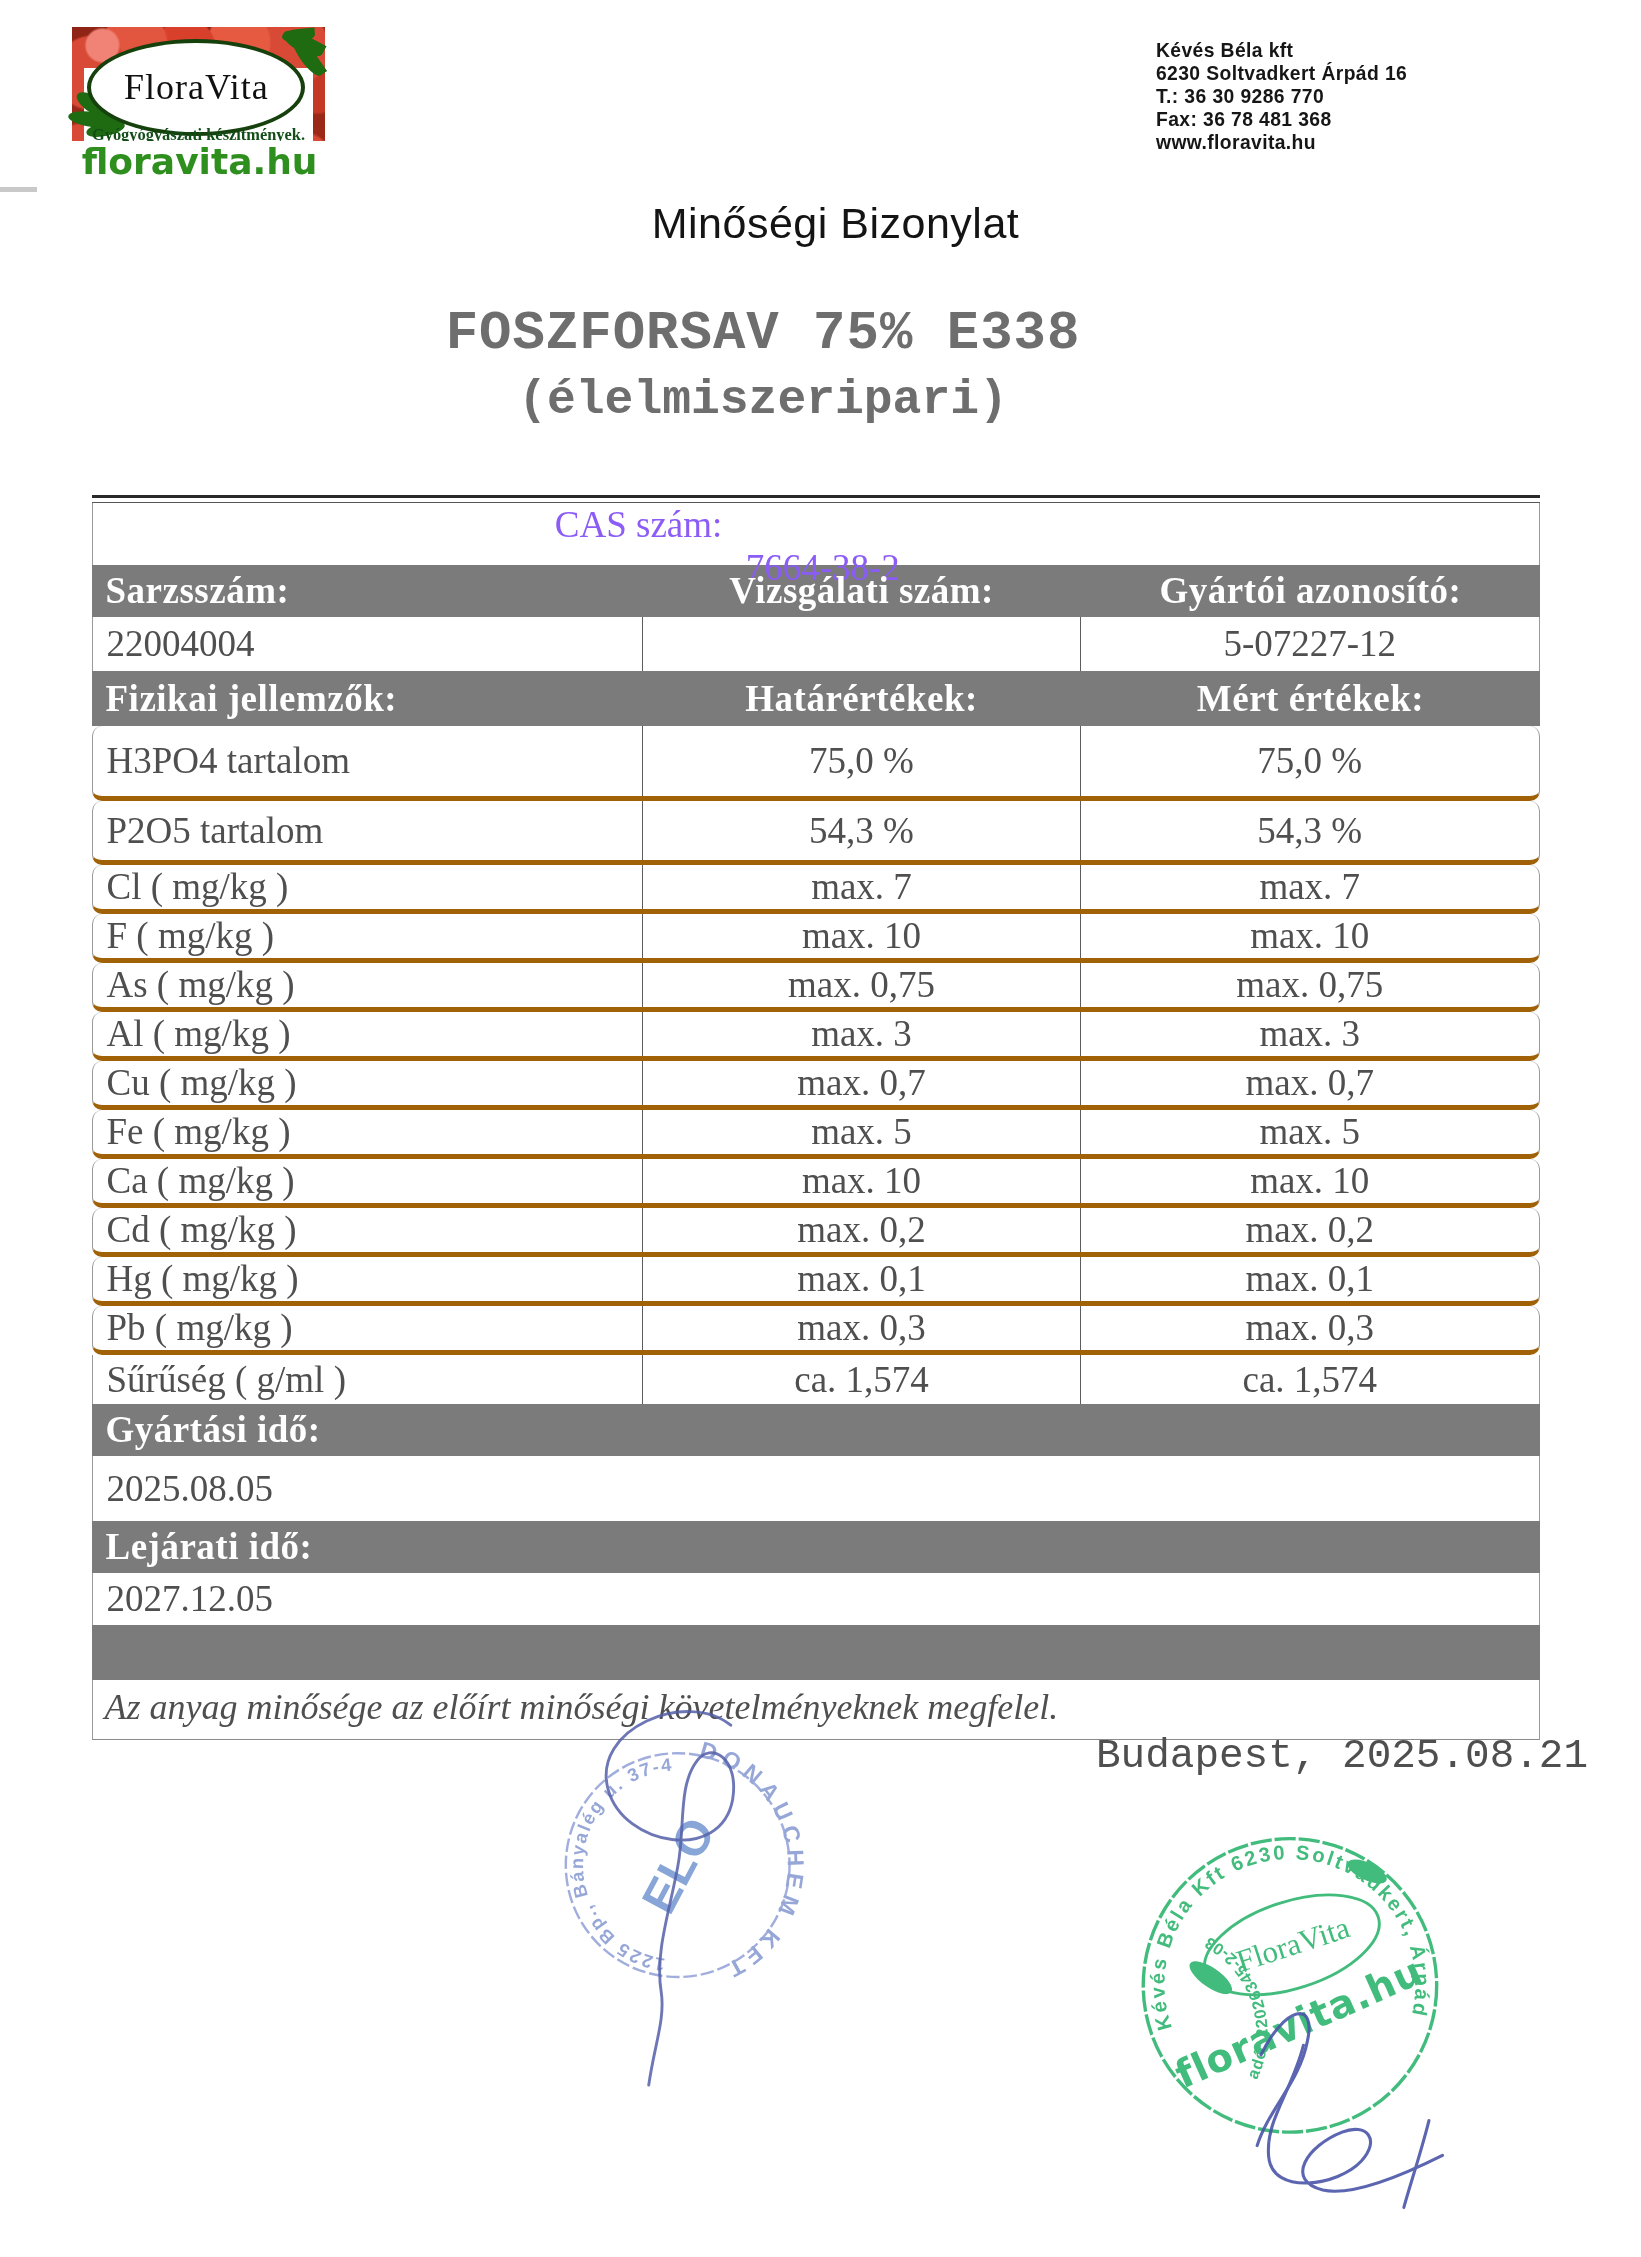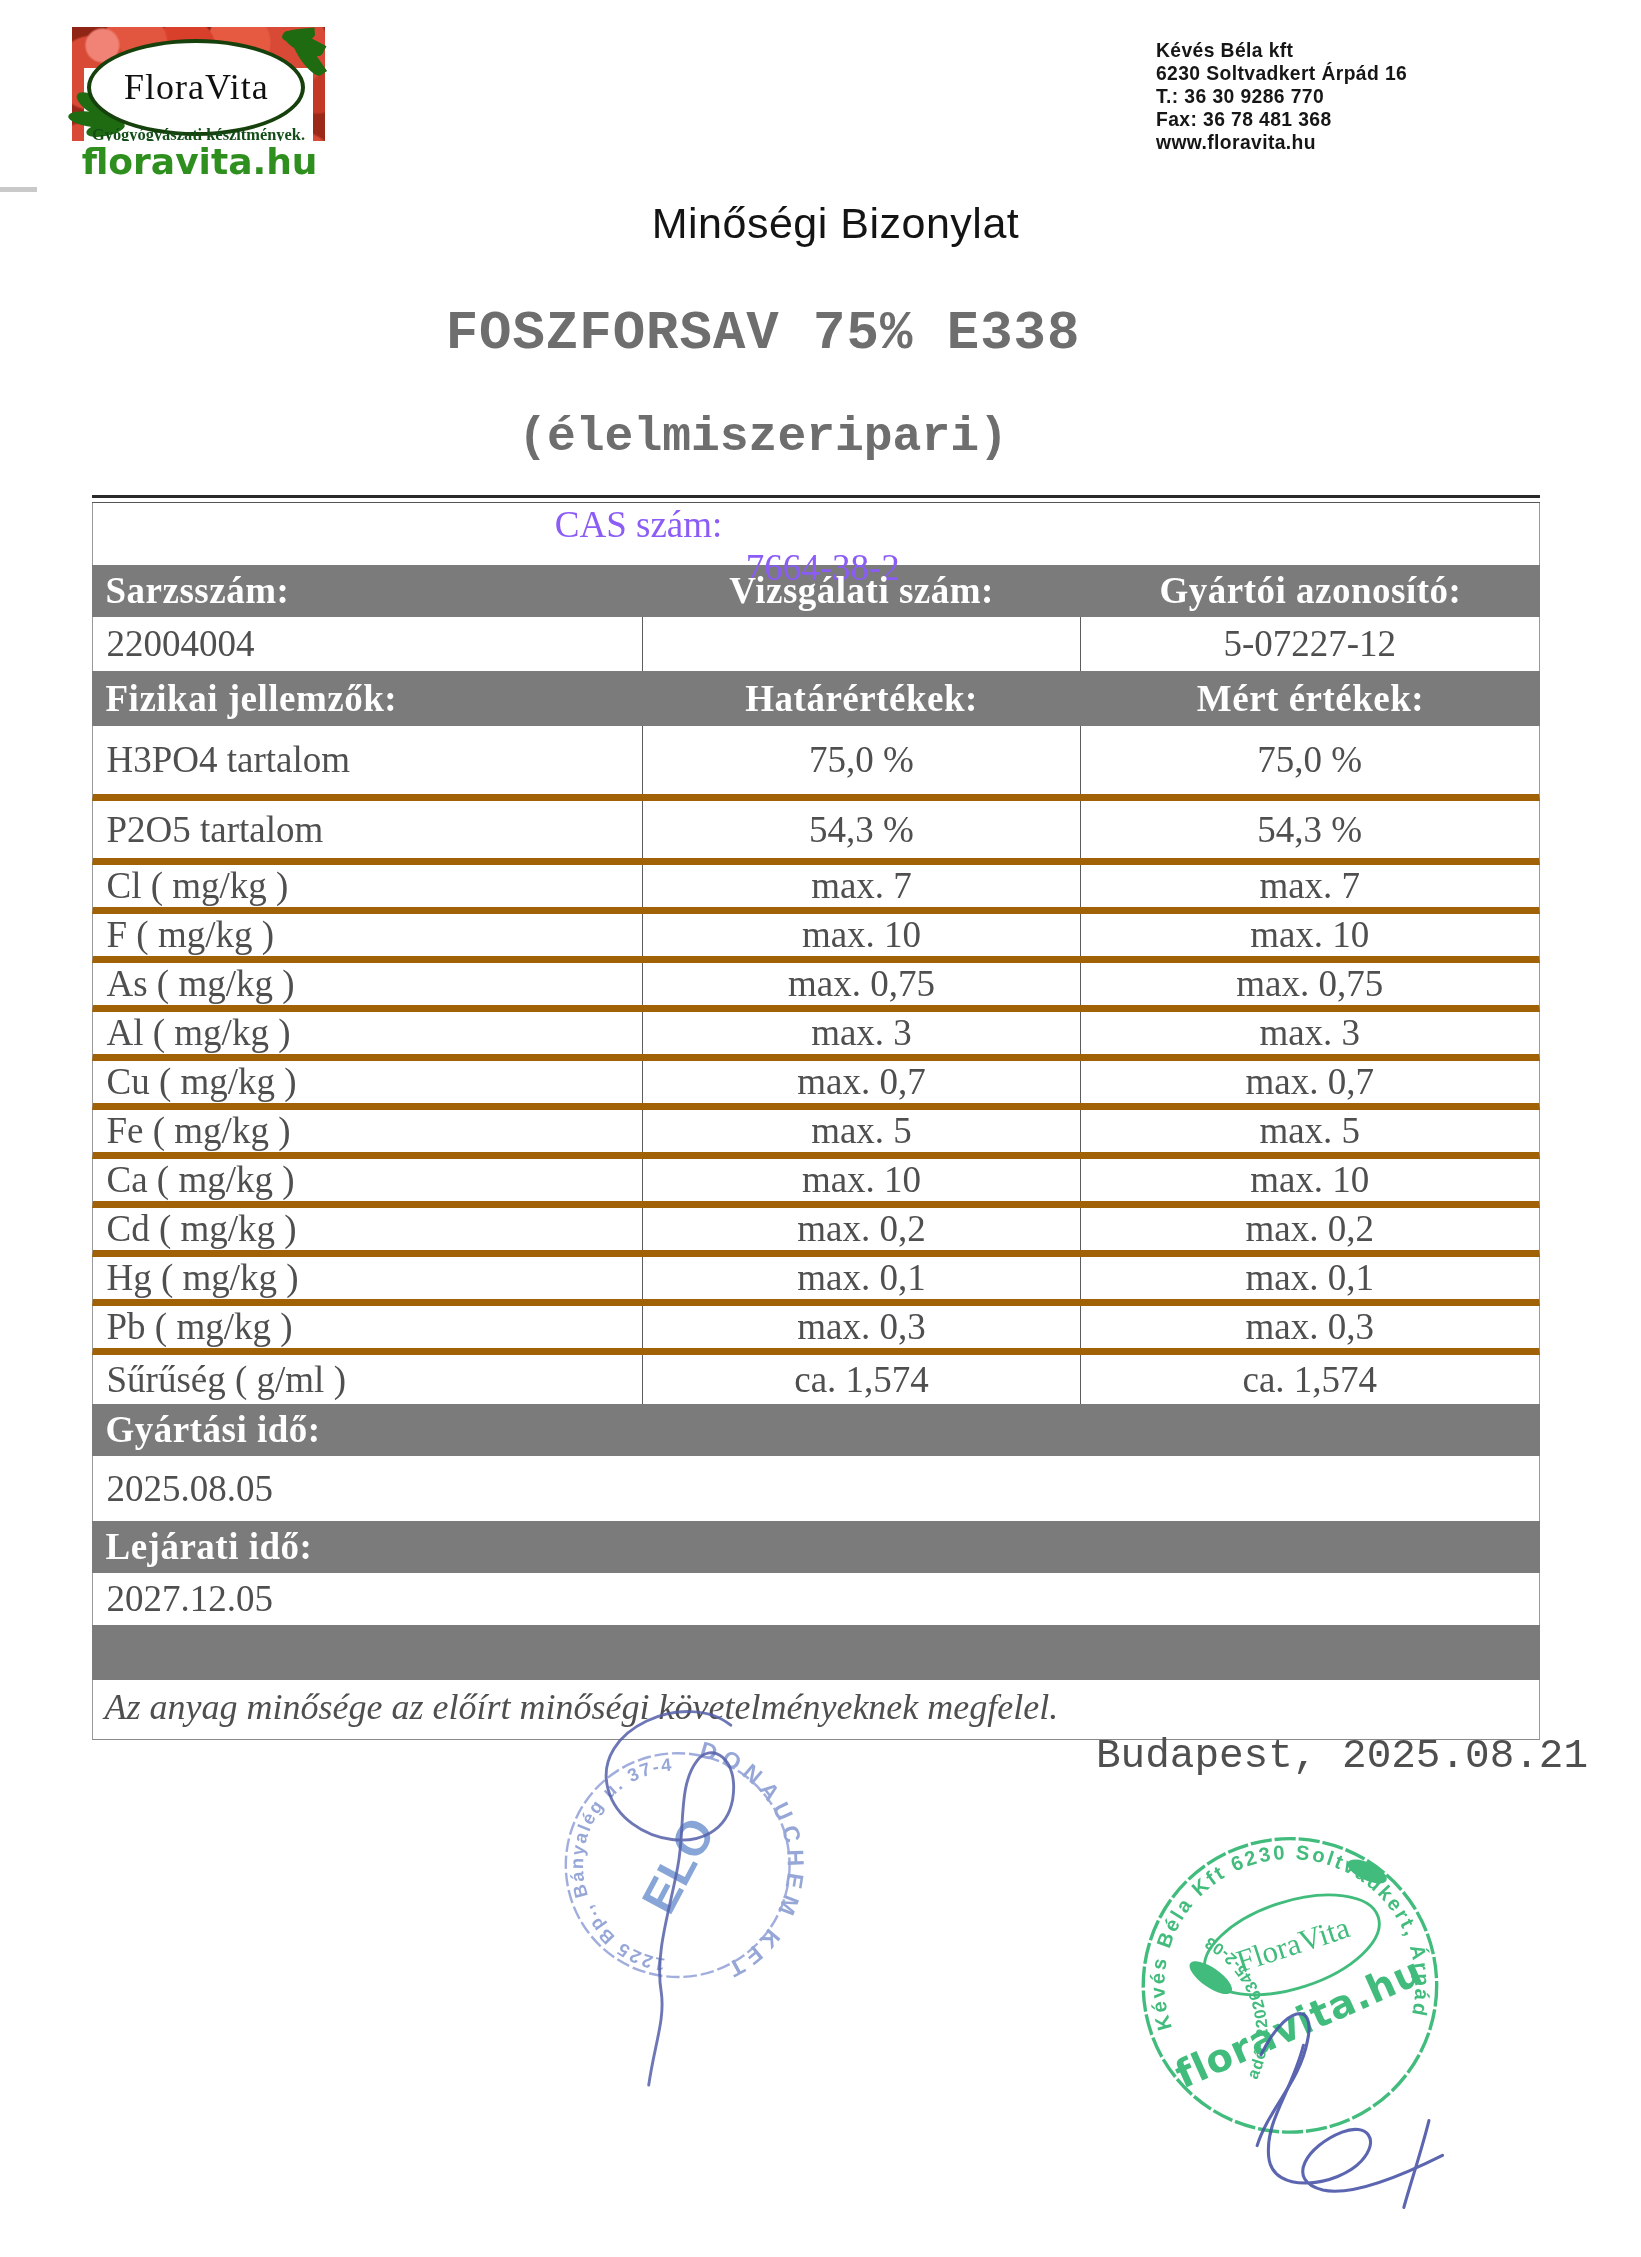--- a/index.html
+++ b/index.html
@@ -60,34 +60,34 @@
   }
 
   
   .heading{
     position:absolute;left:0;width:1641px;top:199px;text-align:center;
     font-family:Liberation Sans, sans-serif;font-size:43px;color:#141414;letter-spacing:0.5px;padding-left:15px;
   }
   .title-block{position:absolute;left:0;width:1526px;text-align:center;color:#6e6e6e;
     font-family:Liberation Mono, monospace;font-weight:bold;}
   .title1{top:303px;font-size:54px;letter-spacing:1px;}
-  .title2{top:373px;font-size:48px;margin-top:37px;}
+  .title2{top:373px;font-size:48px;}
 
   
   .doc-table{position:absolute;left:92px;top:495px;width:1448px;font-size:37px;color:#4a4a4a;}
   .toprule{height:3.9px;border-top:3.9px solid #2a2a2a;border-bottom:1.9px solid #555;}
   .row{display:flex;align-items:center;box-sizing:border-box;background:#fff;}
   .c1{width:38%;box-sizing:border-box;padding-left:13.5px;}
   .c2{width:30.3%;box-sizing:border-box;text-align:center;}
   .c3{width:31.7%;box-sizing:border-box;text-align:center;}
   .vsep .c2{border-left:1px solid #5c5c5c;border-right:1px solid #5c5c5c;align-self:stretch;
     display:flex;align-items:center;justify-content:center;}
   .vsep .c3{align-self:stretch;display:flex;align-items:center;justify-content:center;}
   .white{border-left:1px solid #9a9a9a;border-right:1px solid #9a9a9a;}
-  .hline{border-bottom:7px solid #a16207;}
+  .hline{border-bottom:5px solid #a16207;border-radius:10px;}
   .gbar{
     background:#7b7b7b;color:#ffffff;font-weight:bold;font-size:37px;height:52px;
     display:flex;align-items:center;letter-spacing:0.5px;
   }
   .row-cas{height:62px;color:#8b5cf6;flex-direction:column;}
   .row-batchval{height:54px;color:#4f4f4f;}
   .row-data{color:#4f4f4f;}
   .h78{height:75px;}.h66{height:64px;}.h51{height:49px;}
   .row-date{height:65px;color:#4f4f4f;}
   .gbar-empty{height:55px;background:#7b7b7b;}

